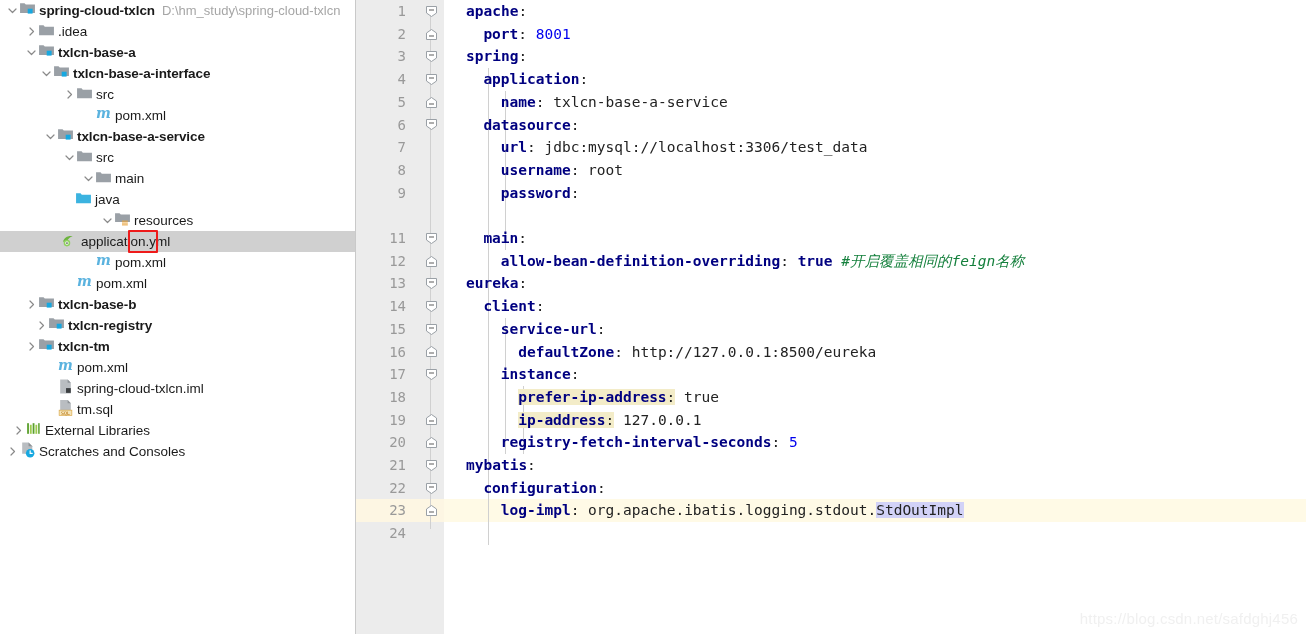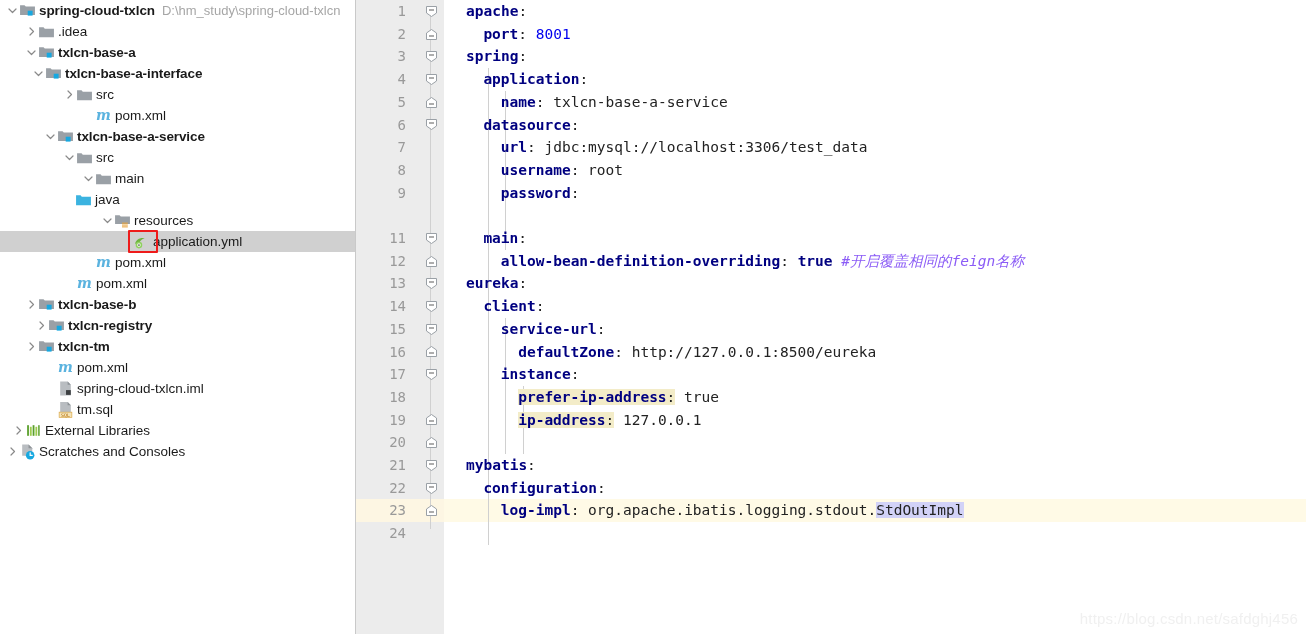--- a/index.html
+++ b/index.html
@@ -18,21 +18,20 @@
     width: 356px; height: 634px;
     background: #ffffff;
     border-right: 1px solid #c9c9c9;
     overflow: hidden;
     flex: 0 0 356px;
   }
   .tree-row {
     position: relative;
     height: 21px;
     display: flex;
-    align-items: center;
     white-space: nowrap;
     font-size: 13.5px;
     color: #1a1a1a;
     cursor: default;
   }
   .tree-row.selected { background: #d0d0d0; }
   .twisty {
     width: 13px; height: 21px;
     flex: 0 0 13px;
     display: flex; align-items: center; justify-content: center;
@@ -117,21 +116,21 @@
   .codetext {
     position: absolute; left: 88px; top: 0;
     height: 22.7px; line-height: 22.7px;
     z-index: 2;
     padding-left: 0px;
   }
   .k { color: #000080; font-weight: bold; }
   .v { color: #222222; }
   .num { color: #0000ee; }
   .punct { color: #222222; }
-  .cmt { color: #8b5cf6; font-style: italic; }
+  .cmt { color: #15803d; font-style: italic; }
   .hl-key { background: #f3ecc8; }
   .sel { background: #d2d2f7; }
   .vline {
     position: absolute;
     width: 1px;
     background: #d0d0d0;
     z-index: 1;
   }
   #watermark {
     position: absolute;
@@ -186,21 +185,21 @@
             </svg>
           </span>
           <span class="ic">
             <svg class="icon-svg" viewBox="0 0 16 16" width="17" height="17" xmlns="http://www.w3.org/2000/svg">
               <path d="M1 3 h4.2 l1.2 1.3 H15 v8 H1 Z" fill="#9aa0a6"></path>
               <rect x="8.2" y="8.2" width="4.6" height="4.6" fill="#17a8e0"></rect>
             </svg>
           </span>
           <span class="lbl bold">txlcn-base-a</span>
         </div>
-        <div class="tree-row" style="padding-left:32px">
+        <div class="tree-row" style="padding-left:40px">
           <span class="twisty">
             <svg width="11" height="11" viewBox="0 0 11 11">
               <path d="M2 4 L5.5 7.5 L9 4" stroke="#8a8a8a" stroke-width="1.2" fill="none" stroke-linecap="round" stroke-linejoin="round"></path>
             </svg>
           </span>
           <span class="ic">
             <svg class="icon-svg" viewBox="0 0 16 16" width="17" height="17" xmlns="http://www.w3.org/2000/svg">
               <path d="M1 3 h4.2 l1.2 1.3 H15 v8 H1 Z" fill="#9aa0a6"></path>
               <rect x="8.2" y="8.2" width="4.6" height="4.6" fill="#17a8e0"></rect>
             </svg>
@@ -287,21 +286,21 @@
               <path d="M1 3 h4.2 l1.2 1.3 H15 v7 H1 Z" fill="#9aa0a6"></path>
               <g stroke="#e8a33d" stroke-width="1">
                 <line x1="7.5" y1="10.5" x2="13" y2="10.5"></line>
                 <line x1="7.5" y1="12.3" x2="13" y2="12.3"></line>
                 <line x1="7.5" y1="14" x2="13" y2="14"></line>
               </g>
             </svg>
           </span>
           <span class="lbl">resources</span>
         </div>
-        <div class="tree-row selected" style="padding-left:120px">
+        <div class="tree-row selected" style="padding-left:48px">
           <span class="tw-spacer"></span>
           <span class="ic">
             <svg class="icon-svg" viewBox="0 0 16 16" width="17" height="17" xmlns="http://www.w3.org/2000/svg">
               <path d="M2 10 c1-4 5-6 9-5 c-2 .6 -3.4 1.6 -4.4 3 c-1.2 1.7 -2.6 2.4 -4.6 2 Z" fill="#6db33f"></path>
               <circle cx="5.6" cy="11.4" r="3.1" fill="#8fd05f"></circle>
               <circle cx="5.6" cy="11.4" r="1.7" fill="#ffffff" opacity="0.85"></circle>
               <circle cx="5.6" cy="11.4" r="0.9" fill="#6c6c6c"></circle>
             </svg>
           </span>
           <span class="lbl">application.yml</span>
@@ -489,21 +488,21 @@
               <line x1="4" y1="5" x2="9" y2="5" stroke="#6a6a6a" stroke-width="1.1"></line>
             </svg></span><span class="codetext" style="left:144.8px"><span class="k">instance</span><span class="punct">:</span></span></div>
         <div class="code-line" style="position:absolute;left:0;right:0;top:385.9px"><span class="ln">18</span><span class="fold"></span><span class="codetext" style="left:162.2px"><span class="k hl-key">prefer-ip-address</span><span class="punct hl-key">:</span><span class="punct"> </span><span class="v">true</span></span></div>
         <div class="code-line" style="position:absolute;left:0;right:0;top:408.59999999999997px"><span class="ln">19</span><span class="fold"><svg width="13" height="13" viewBox="0 0 13 13">
               <path d="M1.5 11.5 h10 v-6.5 l-5 -3.5 l-5 3.5 Z" fill="#ffffff" stroke="#9aa0a6" stroke-width="1"></path>
               <line x1="4" y1="8" x2="9" y2="8" stroke="#6a6a6a" stroke-width="1.1"></line>
             </svg></span><span class="codetext" style="left:162.2px"><span class="k hl-key">ip-address</span><span class="punct hl-key">:</span><span class="punct"> </span><span class="v">127.0.0.1</span></span></div>
         <div class="code-line" style="position:absolute;left:0;right:0;top:431.3px"><span class="ln">20</span><span class="fold"><svg width="13" height="13" viewBox="0 0 13 13">
               <path d="M1.5 11.5 h10 v-6.5 l-5 -3.5 l-5 3.5 Z" fill="#ffffff" stroke="#9aa0a6" stroke-width="1"></path>
               <line x1="4" y1="8" x2="9" y2="8" stroke="#6a6a6a" stroke-width="1.1"></line>
-            </svg></span></div>
+            </svg></span><span class="codetext" style="left:144.8px"><span class="k">registry-fetch-interval-seconds</span><span class="punct">: </span><span class="num">5</span></span></div>
         <div class="code-line" style="position:absolute;left:0;right:0;top:454px"><span class="ln">21</span><span class="fold"><svg width="13" height="13" viewBox="0 0 13 13">
               <path d="M1.5 1.5 h10 v6.5 l-5 3.5 l-5 -3.5 Z" fill="#ffffff" stroke="#9aa0a6" stroke-width="1"></path>
               <line x1="4" y1="5" x2="9" y2="5" stroke="#6a6a6a" stroke-width="1.1"></line>
             </svg></span><span class="codetext" style="left:110px"><span class="k">mybatis</span><span class="punct">:</span></span></div>
         <div class="code-line" style="position:absolute;left:0;right:0;top:476.7px"><span class="ln">22</span><span class="fold"><svg width="13" height="13" viewBox="0 0 13 13">
               <path d="M1.5 1.5 h10 v6.5 l-5 3.5 l-5 -3.5 Z" fill="#ffffff" stroke="#9aa0a6" stroke-width="1"></path>
               <line x1="4" y1="5" x2="9" y2="5" stroke="#6a6a6a" stroke-width="1.1"></line>
             </svg></span><span class="codetext" style="left:127.4px"><span class="k">configuration</span><span class="punct">:</span></span></div>
         <div class="code-line" style="position:absolute;left:0;right:0;top:499.4px"><div class="rowbg" style="background:#fffae6"></div><div class="gutterbg" style="background:#fdf6e3"></div><span class="ln">23</span><span class="fold"><svg width="13" height="13" viewBox="0 0 13 13">
               <path d="M1.5 11.5 h10 v-6.5 l-5 -3.5 l-5 3.5 Z" fill="#ffffff" stroke="#9aa0a6" stroke-width="1"></path>

